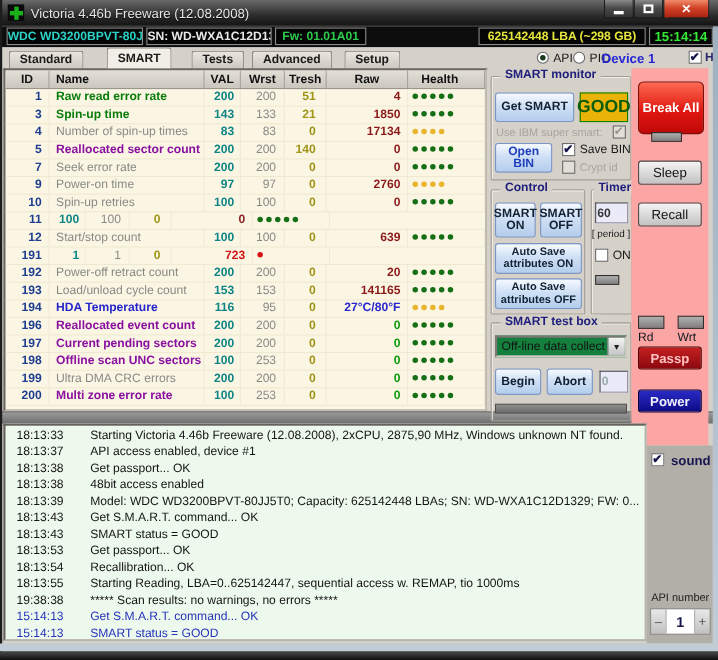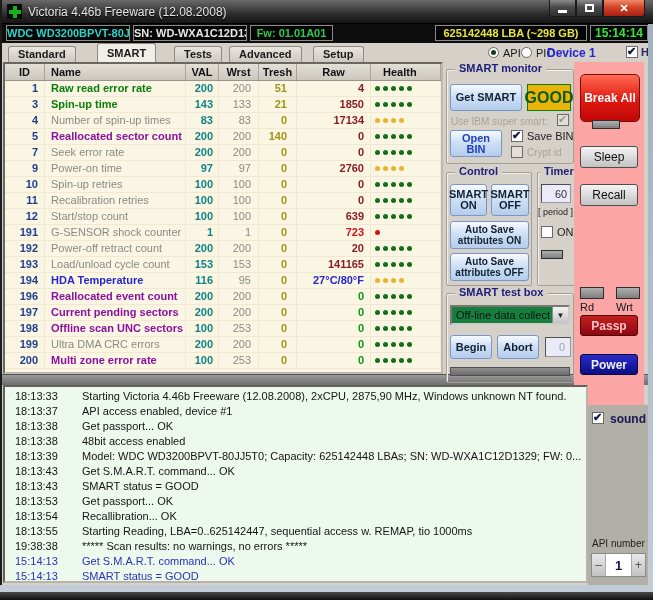--- a/index.html
+++ b/index.html
@@ -84,21 +84,21 @@
   .legend { position:absolute; top:-8px; left:8px; padding:0 4px; background:#d5d1c9;
     font-size:11px; font-weight:bold; color:#20207c; white-space:nowrap; }
   .xpbtn { position:absolute; border:1px solid #7a96c8; border-radius:3px;
     background:linear-gradient(#f6faff,#cfe0f5 45%,#b4cdec); font-size:11px; font-weight:bold; color:#123;
     display:flex; align-items:center; justify-content:center; text-align:center; line-height:11px; }
   .goodbox { position:absolute; background:#eab308; border:1px solid #0a800a;
     font-size:16px; font-weight:bold; color:#0c5c0c; display:flex; align-items:center; justify-content:center; }
   .dislabel { font-size:10px; color:#a8a49c; position:absolute; white-space:nowrap; }
   .smalllabel { font-size:11px; color:#1a1a1a; position:absolute; white-space:nowrap; }
   .sunkinput { position:absolute; background:#eaeaf8; border:1px solid #9a96a8; border-style:inset;
-    font-size:11px; color:#333; padding-left:13px; }
+    font-size:11px; color:#333; padding-left:1px;font-weight:bold; }
   .dd { position:absolute; height:20px; background:#15803d; border:2px inset #cfcbc3; display:flex; align-items:center; }
   .dd-text { flex:1; font-size:11px; color:#111; padding-left:4px; white-space:nowrap; overflow:hidden; }
   .dd-btn { width:16px; height:100%; background:linear-gradient(#f4f4f4,#c4c4c4); border-left:1px solid #8a8a8a;
     font-size:8px; color:#222; display:flex; align-items:center; justify-content:center; }
   .pbar { position:absolute; background:linear-gradient(#8e8e8e,#6c6c6c); border:1px solid #4e4e4e; }
 
   
   .strip { position:absolute; left:574px; top:62px; width:70px; height:343px; background:#fca5a5; }
   .breakall { position:absolute; left:6px; top:12px; width:60px; height:48px; border-radius:5px;
     background:linear-gradient(#ff6a52,#e01810 55%,#c00808); border:1px solid #7a0f08;
@@ -252,39 +252,37 @@
           <div class="c-id">10</div>
           <div class="c-name n-gray">Spin-up retries</div>
           <div class="c-val">100</div>
           <div class="c-wrst">100</div>
           <div class="c-tresh">0</div>
           <div class="c-raw r-dark">0</div>
           <div class="c-health"><span class="dot"></span><span class="dot"></span><span class="dot"></span><span class="dot"></span><span class="dot"></span></div>
         </div>
         <div class="trow d-green">
           <div class="c-id">11</div>
-          <div class="c-name n-gray">Recalibration retries</div>
           <div class="c-val">100</div>
           <div class="c-wrst">100</div>
           <div class="c-tresh">0</div>
           <div class="c-raw r-dark">0</div>
           <div class="c-health"><span class="dot"></span><span class="dot"></span><span class="dot"></span><span class="dot"></span><span class="dot"></span></div>
         </div>
         <div class="trow d-green">
           <div class="c-id">12</div>
           <div class="c-name n-gray">Start/stop count</div>
           <div class="c-val">100</div>
           <div class="c-wrst">100</div>
           <div class="c-tresh">0</div>
           <div class="c-raw r-dark">639</div>
           <div class="c-health"><span class="dot"></span><span class="dot"></span><span class="dot"></span><span class="dot"></span><span class="dot"></span></div>
         </div>
         <div class="trow d-red">
           <div class="c-id">191</div>
-          <div class="c-name n-gray">G-SENSOR shock counter</div>
           <div class="c-val">1</div>
           <div class="c-wrst">1</div>
           <div class="c-tresh">0</div>
           <div class="c-raw r-red">723</div>
           <div class="c-health"><span class="dot"></span></div>
         </div>
         <div class="trow d-green">
           <div class="c-id">192</div>
           <div class="c-name n-gray">Power-off retract count</div>
           <div class="c-val">200</div>

